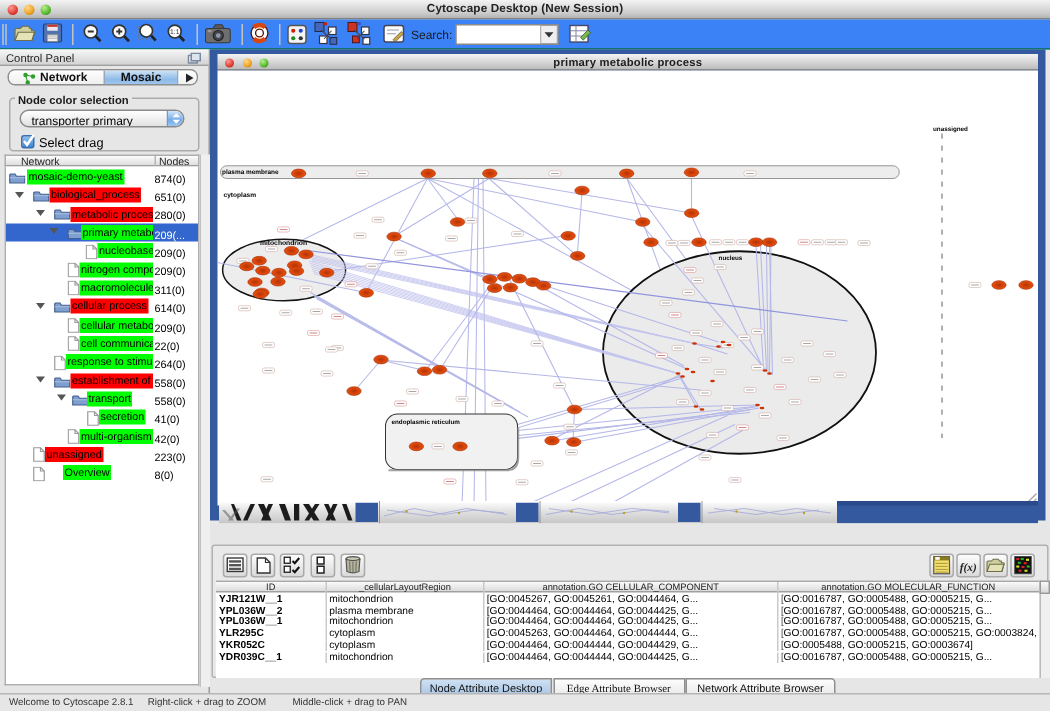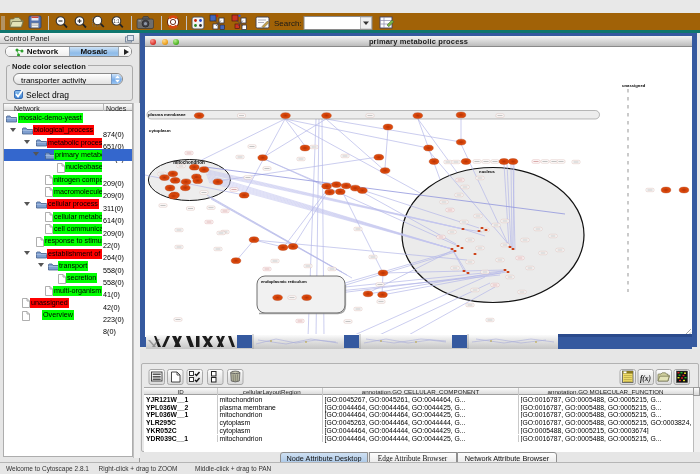--- a/index.html
+++ b/index.html
@@ -2,37 +2,37 @@
 <html><head><meta charset="utf-8"><style>
 *{margin:0;padding:0;box-sizing:border-box;}
 html,body{width:700px;height:474px;overflow:hidden;font-family:"Liberation Sans",sans-serif;background:#e8e8e8;}
 #root{position:absolute;top:0;left:0;width:700px;height:474px;}
 .abs{position:absolute;}
 
 #mtitle{left:0;top:0;width:700px;height:13px;background:linear-gradient(#f3f3f3,#cdcdcd 70%,#b4b4b4);border-bottom:1px solid #7f7f7f;}
 #mtitle .tl{position:absolute;top:2.5px;width:7px;height:7px;border-radius:50%;}
 #mtitle .t{position:absolute;top:1px;width:100%;text-align:center;font-size:7.8px;font-weight:bold;color:#222;letter-spacing:0.1px;}
 
-#toolbar{left:0;top:13px;width:700px;height:20px;background:#a16207;border-bottom:3px solid #0f766e;text-decoration:underline;}
+#toolbar{left:0;top:13px;width:700px;height:20px;background:#3b82f6;border-bottom:1px solid #0f766e;text-decoration:underline;}
 
 #cpanel{left:0;top:33px;width:140px;height:429px;background:#e6e6e6;border-right:1px solid #9a9a9a;}
 #cphead{left:0;top:0;width:139px;height:11px;background:linear-gradient(#f7f7f7,#d3d3d3);border-bottom:1px solid #a0a0a0;font-size:7.5px;color:#222;padding:1px 0 0 4px;}
 #tabs{left:5px;top:13px;width:127px;height:11px;border:1px solid #8e8e8e;border-radius:5px;background:#fdfdfd;overflow:hidden;font-size:8px;font-weight:bold;color:#111;}
 #tabs .seg{position:absolute;top:0;height:11px;line-height:10px;text-align:center;}
 #grpbox{left:6px;top:32px;width:127px;height:36px;border:1px solid #ababab;border-radius:3px;}
 #grplab{left:10px;top:28.5px;font-size:7.5px;font-weight:bold;color:#1a1a1a;background:#e6e6e6;padding:0 2px;}
 #combo{left:13px;top:40px;width:110px;height:12px;border:1px solid #8a8a8a;border-radius:6px;background:linear-gradient(#ffffff,#e2e2e2);font-size:8px;color:#000;overflow:hidden;}
 #combo .stp{position:absolute;right:0;top:0;width:11px;height:10px;border-left:1px solid #7898c0;border-radius:0 6px 6px 0;background:linear-gradient(#cfe4fa,#74aae8 60%,#9cc6f2);}
 #cbox{left:14px;top:57px;width:9px;height:9px;border-radius:2px;border:1px solid #3a6fb5;background:linear-gradient(#8ec0ee,#3d84d6);}
 #cblab{left:26px;top:57px;font-size:8.5px;color:#000;}
 #treehead{left:3px;top:70px;width:130px;height:8px;background:linear-gradient(#fcfcfc,#dedede);border:1px solid #adadad;border-bottom:1px solid #9e9e9e;font-size:7px;color:#222;}
 #tree{left:3px;top:78px;width:130px;height:346px;background:#fff;border:1px solid #adadad;border-top:none;overflow:hidden;}
 .trow{position:absolute;left:0;width:128px;height:12.35px;font-size:7.2px;white-space:nowrap;}
 .trow .lab{position:absolute;top:1.2px;height:10px;line-height:10px;padding:0 1px;color:#000;overflow:hidden;}
-.trow .cnt{position:absolute;left:99px;top:18px;height:10px;line-height:10px;color:#000;}
+.trow .cnt{position:absolute;left:99px;top:3px;height:10px;line-height:10px;color:#000;}
 .trow .arr{position:absolute;top:3.5px;width:0;height:0;border-left:3.2px solid transparent;border-right:3.2px solid transparent;border-top:4.4px solid #555;}
 .gbg{background:#00ff00;}
 .rbg{background:#ff0000;}
 #scrollcol{left:133px;top:70px;width:7px;height:355px;background:#efefef;border-left:1px solid #c0c0c0;}
 
 #nwin{left:140px;top:33px;width:557px;height:314px;background:#35599f;border-radius:0;}
 #nwtitle{position:absolute;left:5px;top:3px;width:547px;height:11px;background:linear-gradient(#f4f4f4,#bcbcbc);border-bottom:1px solid #8a8a8a;}
 #nwtitle .tl{position:absolute;top:2.5px;width:6px;height:6px;border-radius:50%;}
 #nwtitle .t{position:absolute;top:1px;width:100%;text-align:center;font-size:7.5px;color:#1d1d1d;letter-spacing:0.15px;font-weight:bold;}
 #canvas{position:absolute;left:5px;top:14px;width:547px;height:290px;background:#ffffff;}
@@ -52,20 +52,26 @@
 
 #btabs{left:280px;top:452px;height:13px;font-size:7.3px;color:#111;}
 .btab{position:absolute;top:0;height:13px;line-height:12px;text-align:center;border:1px solid #8f8f8f;background:linear-gradient(#fdfdfd,#e8e8e8);}
 
 #status{left:0;top:462px;width:700px;height:12px;background:#e6e6e6;border-top:1px solid #b5b5b5;font-size:6.5px;color:#333;}
 #status span{position:absolute;top:2px;}
 </style></head>
 <body>
 <div id="root">
 
+<div class="abs" id="mtitle">
+ <div class="tl" style="left:5px;background:radial-gradient(circle at 35% 30%,#ff9a92,#e03e36 60%,#a31007);"></div>
+ <div class="tl" style="left:16px;background:radial-gradient(circle at 35% 30%,#ffd98a,#eea321 60%,#b06c00);"></div>
+ <div class="tl" style="left:27px;background:radial-gradient(circle at 35% 30%,#b8ef92,#57ba2c 60%,#1f7a00);"></div>
+ <div class="t">Cytoscape Desktop (New Session)</div>
+</div>
 
 <div class="abs" id="toolbar">
 <svg width="700" height="20" style="position:absolute;left:0;top:0">
  <g stroke="#c3c3c3">
           <line x1="2" y1="3" x2="2" y2="17"></line>
           <line x1="4" y1="3" x2="4" y2="17"></line>
   <line x1="48.5" y1="3" x2="48.5" y2="17"></line>
           <line x1="131.5" y1="3" x2="131.5" y2="17"></line>
   <line x1="161.5" y1="3" x2="161.5" y2="17"></line>
           <line x1="186.5" y1="3" x2="186.5" y2="17"></line>
@@ -195,21 +201,21 @@
             <line x1="2" y1="2" x2="7" y2="3" stroke="#2ca02c" stroke-width="0.7"></line>
             <line x1="2" y1="2" x2="3.5" y2="7" stroke="#2ca02c" stroke-width="0.7"></line>
           </svg>
     <span style="margin-left:10px">Network</span></div>
   <div class="seg" style="left:63px;width:50px;background:linear-gradient(#cde2f6,#8ebbe8 55%,#a9ccf0);border-left:1px solid #98a8b8;border-right:1px solid #98a8b8;">Mosaic</div>
   <div class="seg" style="left:113px;width:14px;background:linear-gradient(#fefefe,#ececec);"><span style="display:inline-block;width:0;height:0;border-top:3.5px solid transparent;border-bottom:3.5px solid transparent;border-left:5px solid #222;margin-top:2px"></span></div>
  </div>
  <div class="abs" id="grpbox"></div>
  <div class="abs" id="grplab">Node color selection</div>
  <div class="abs" id="combo">
-        <span style="position:absolute;left:7px;top:1.5px">transporter activity</span>
+        <span style="position:absolute;left:7px;top:1.5px">transporter primary</span>
    <span class="stp"><svg width="11" height="10">
             <path d="M5.5 1.5 L8 4.2 L3 4.2 Z" fill="#fff"></path>
             <path d="M5.5 8.5 L8 5.8 L3 5.8 Z" fill="#fff"></path>
           </svg></span>
  </div>
  <div class="abs" id="cbox">
         <svg width="10" height="10" style="position:absolute;left:-1px;top:-2px">
           <path d="M2 5 L4 7.5 L8.5 1" fill="none" stroke="#fff" stroke-width="1.7"></path>
         </svg>
       </div>

